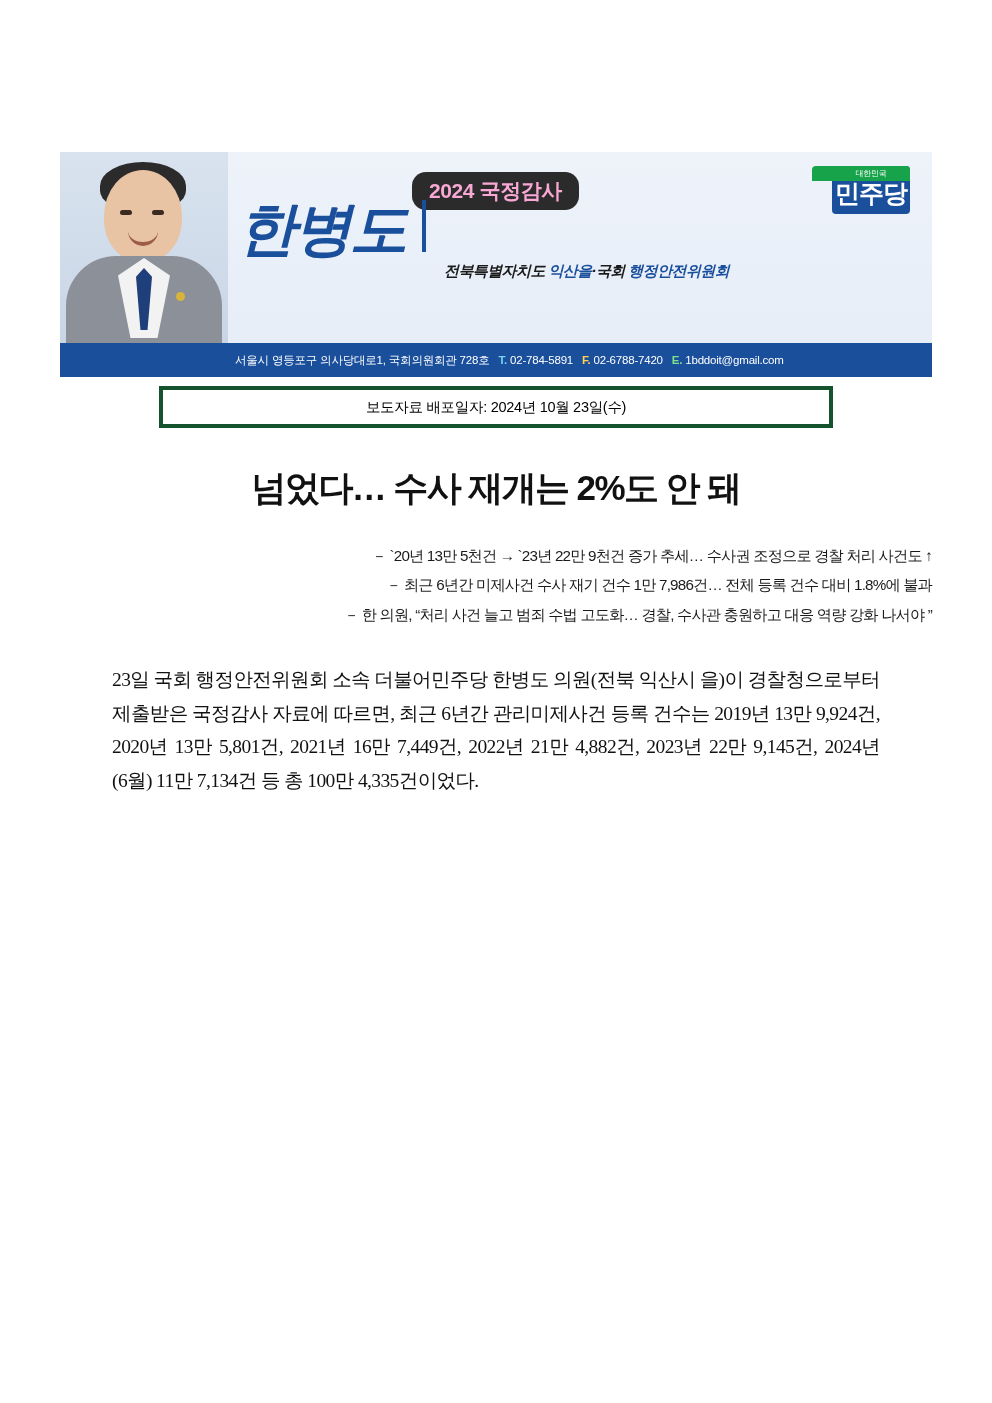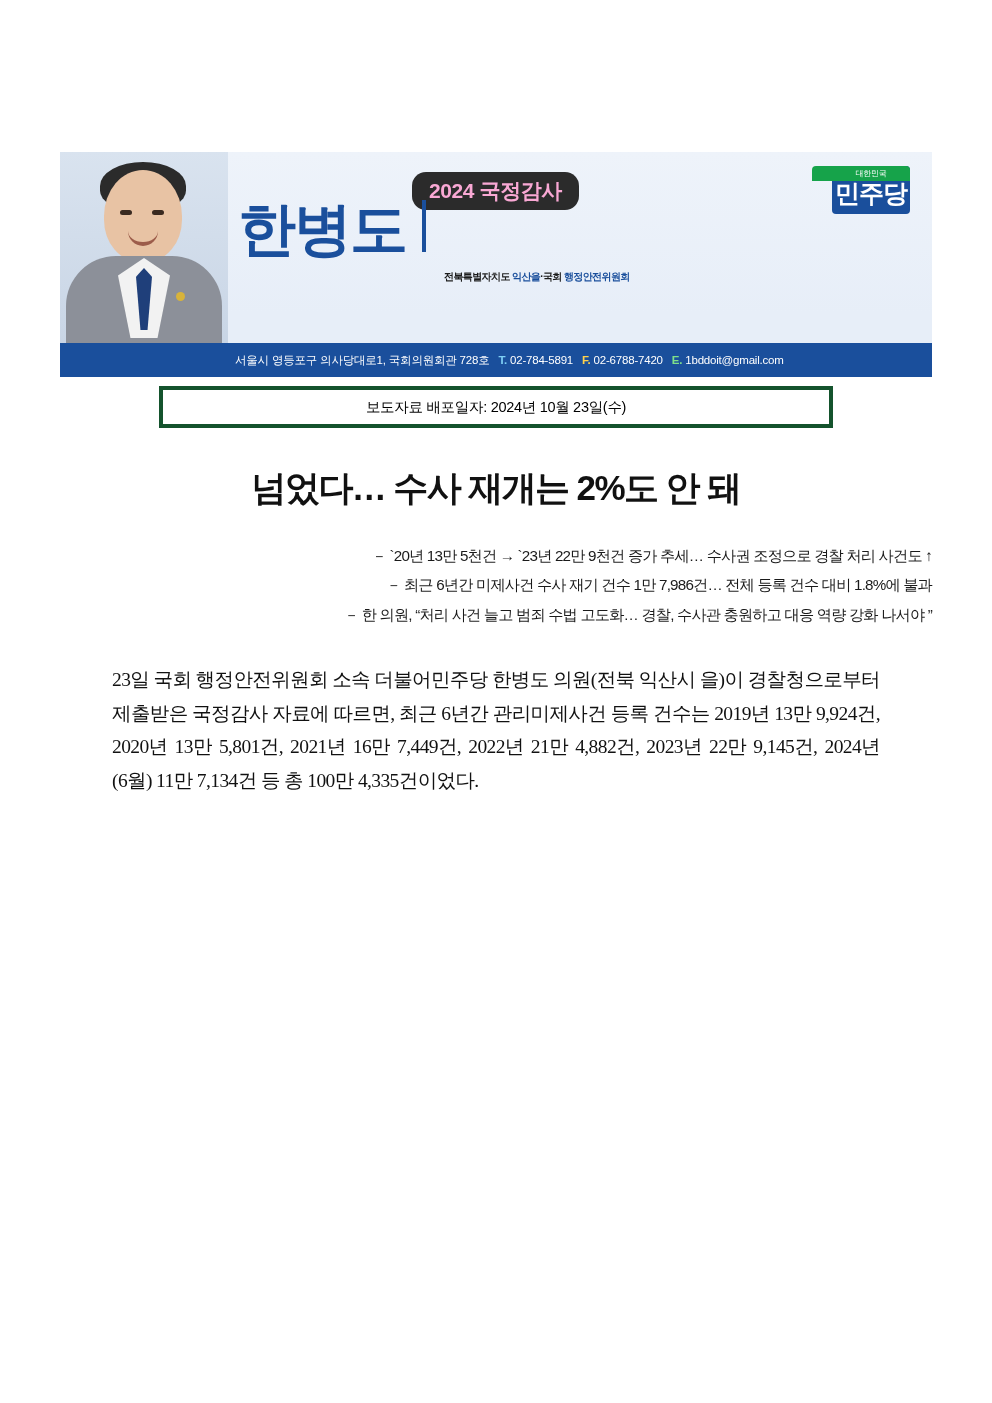--- a/index.html
+++ b/index.html
@@ -164,45 +164,47 @@
     align-items: flex-end;
     gap: 12px;
     line-height: 1;
   }
   .banner-name {
     font-family: "Liberation Sans", sans-serif;
     font-weight: bold;
     font-size: 58px;
     color: #1a4f9c;
     letter-spacing: -2px;
+    font-style: italic;
   }
   .banner-sep {
     width: 4px;
     height: 52px;
     background: #1a4f9c;
     margin: 0 4px 6px 4px;
   }
   .banner-kind {
     font-family: "Liberation Sans", sans-serif;
     font-weight: bold;
     font-size: 62px;
     color: #14366e;
     letter-spacing: -3px;
     font-style: italic;
   }
   .banner-sub {
     position: absolute;
     left: 384px;
-    top: 118px;
-    font-family: "Liberation Sans", sans-serif;
-    font-size: 10px;
+    top: 110px;
+    font-family: "Liberation Sans", sans-serif;
+    font-size: 15px;
     font-weight: bold;
     color: #1b1b1b;
     letter-spacing: -0.6px;
     white-space: nowrap;
+    font-style: italic;
   }
   .banner-sub .hl { color: #1a4f9c; }
   .party-logo {
     position: absolute;
     right: 22px;
     top: 14px;
     width: 78px;
     height: 48px;
     background: #1a4f9c;
     border-radius: 4px;

